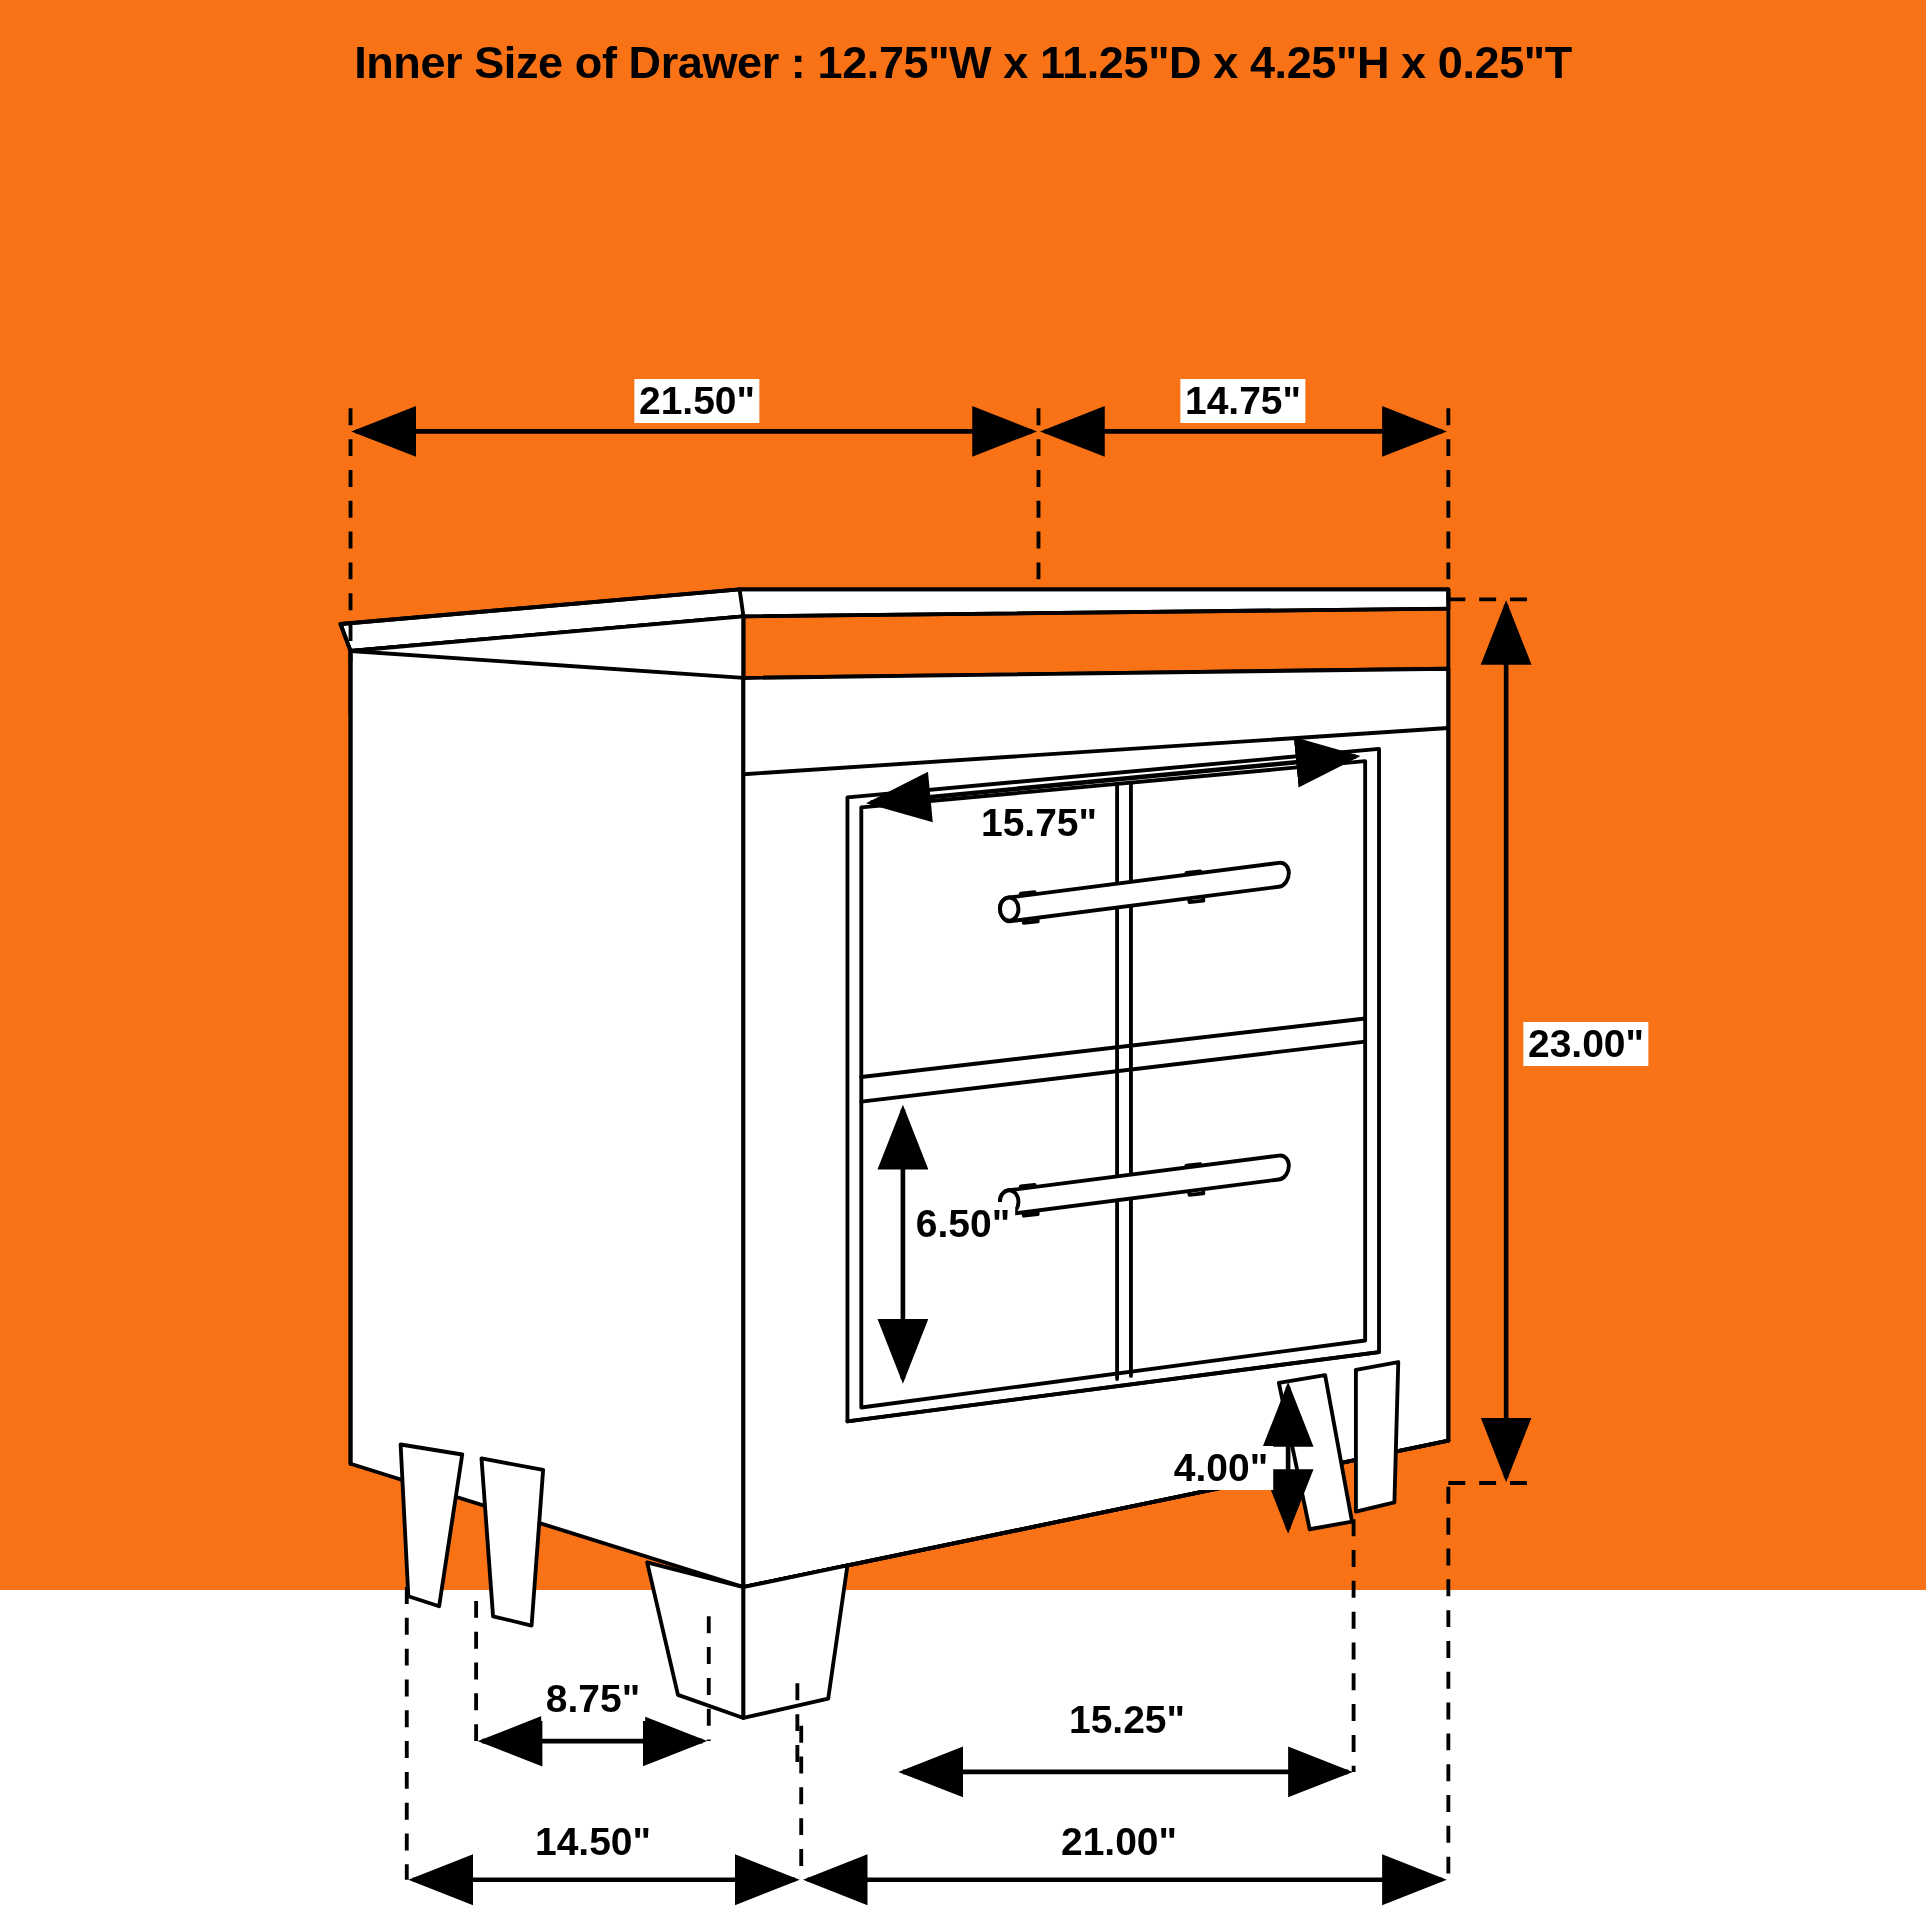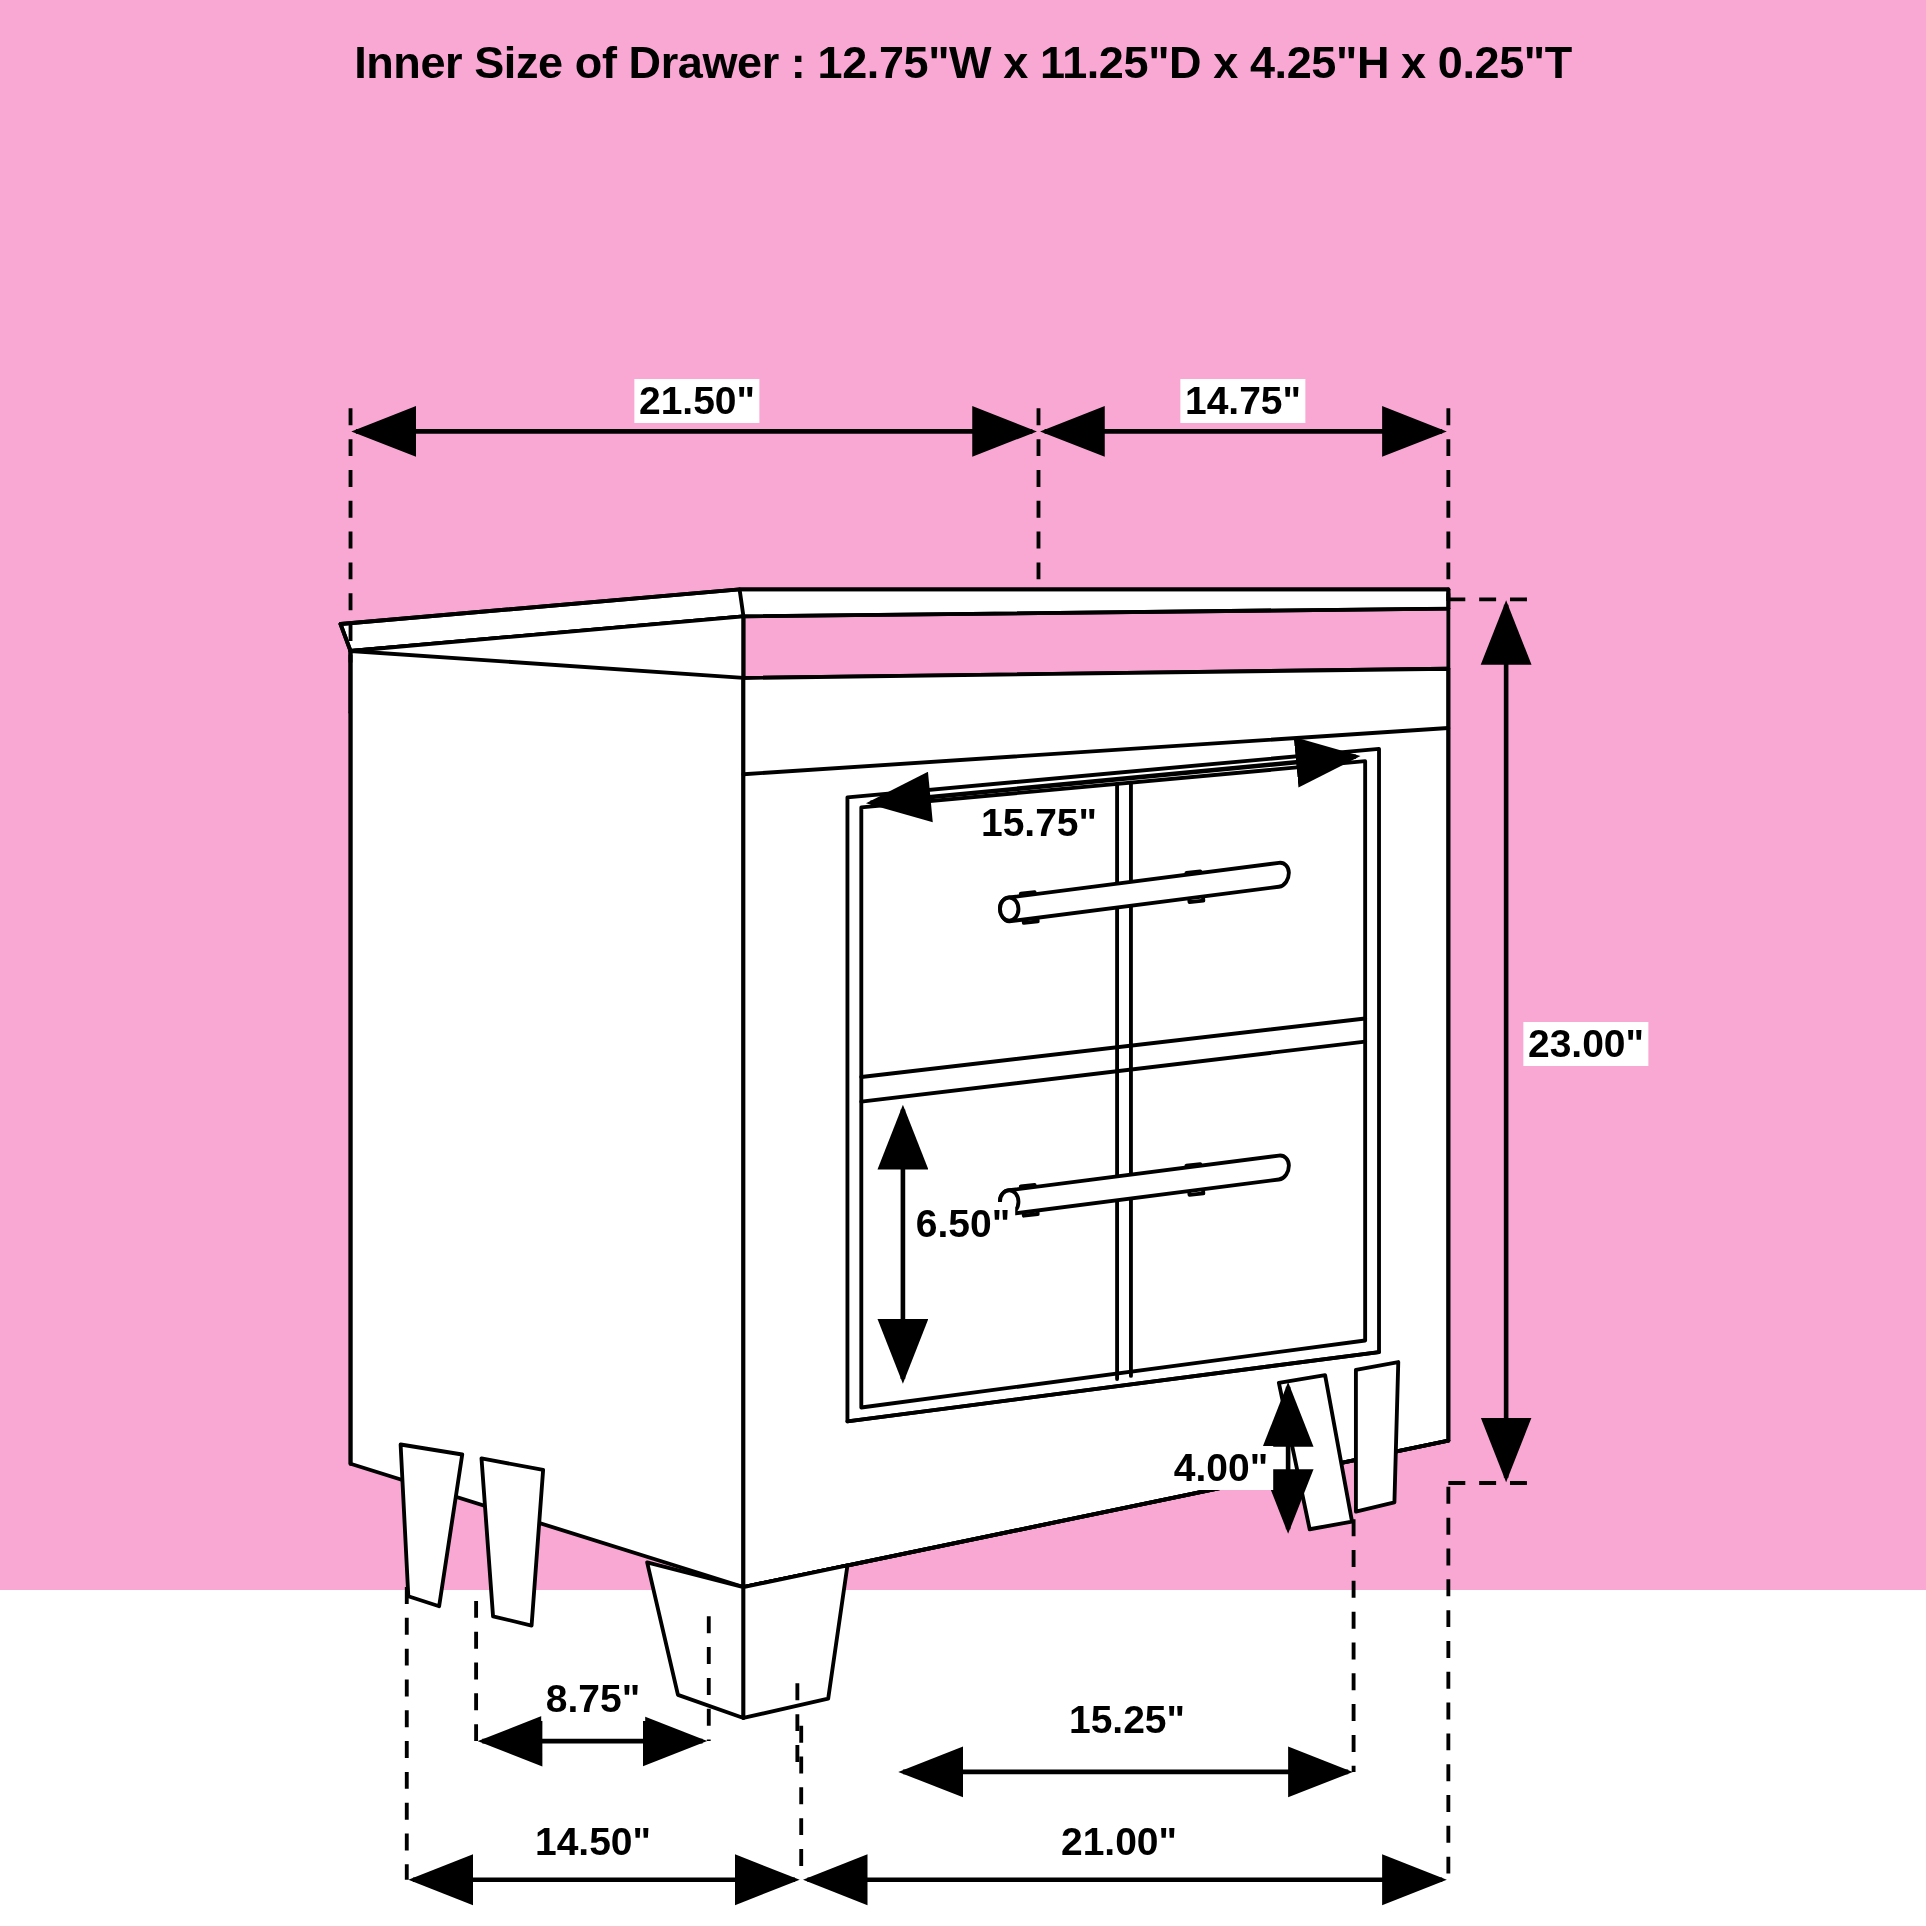--- a/index.html
+++ b/index.html
@@ -10,21 +10,21 @@
   body {
     width: 1926px;
     height: 1926px;
     font-family: "Liberation Sans", sans-serif;
     overflow: hidden;
   }
   #stage {
     position: relative;
     width: 1926px;
     height: 1590px;
-    background: #f9a8d4;
+    background: #f97316;
   }
   #title {
     position: absolute;
     top: 37px;
     left: 0;
     width: 1926px;
     text-align: center;
     font-size: 45px;
     font-weight: bold;
     color: #000000;

